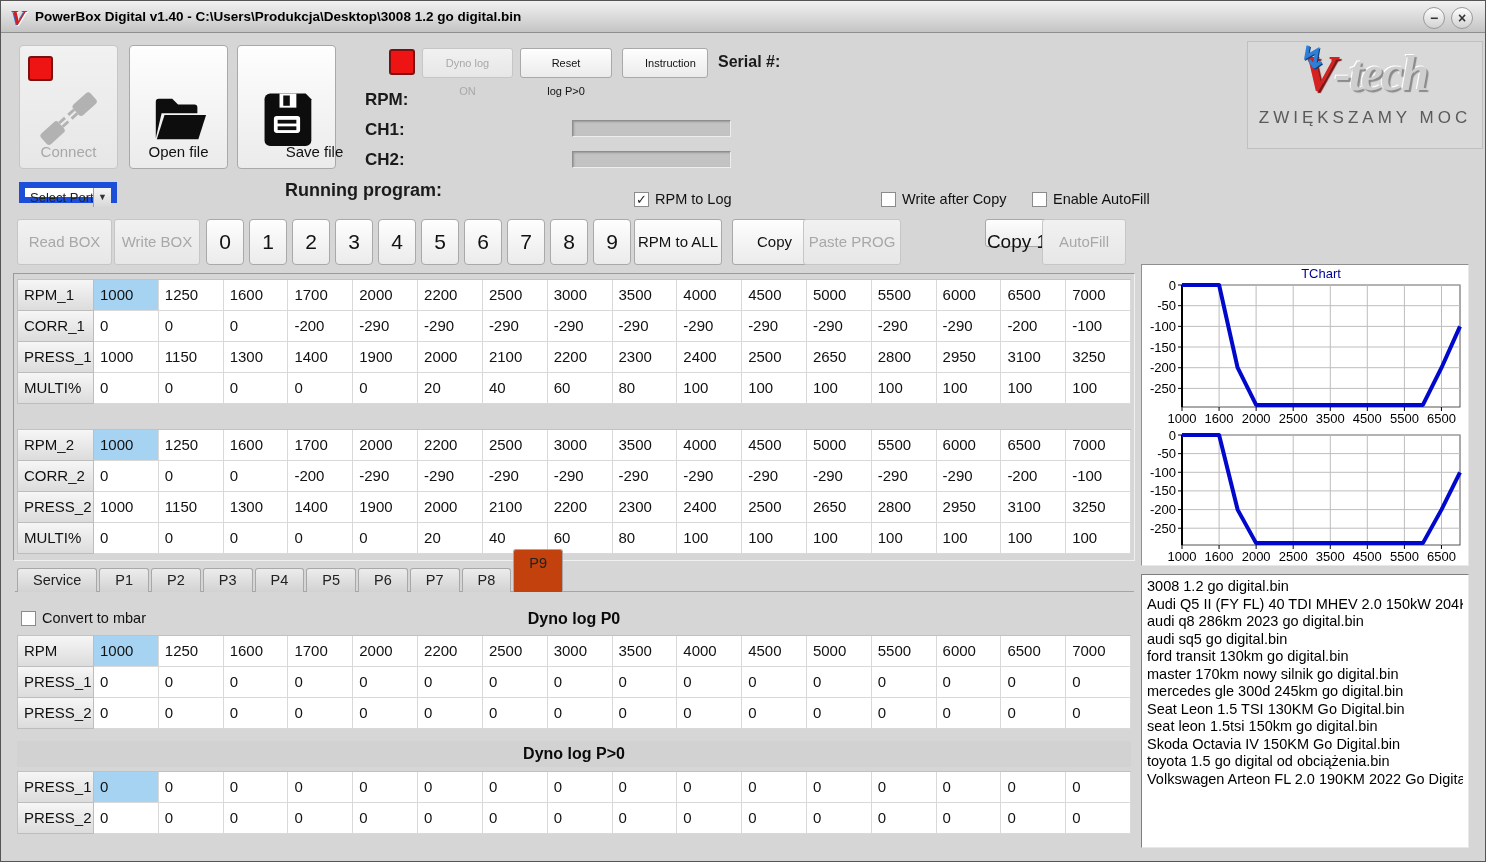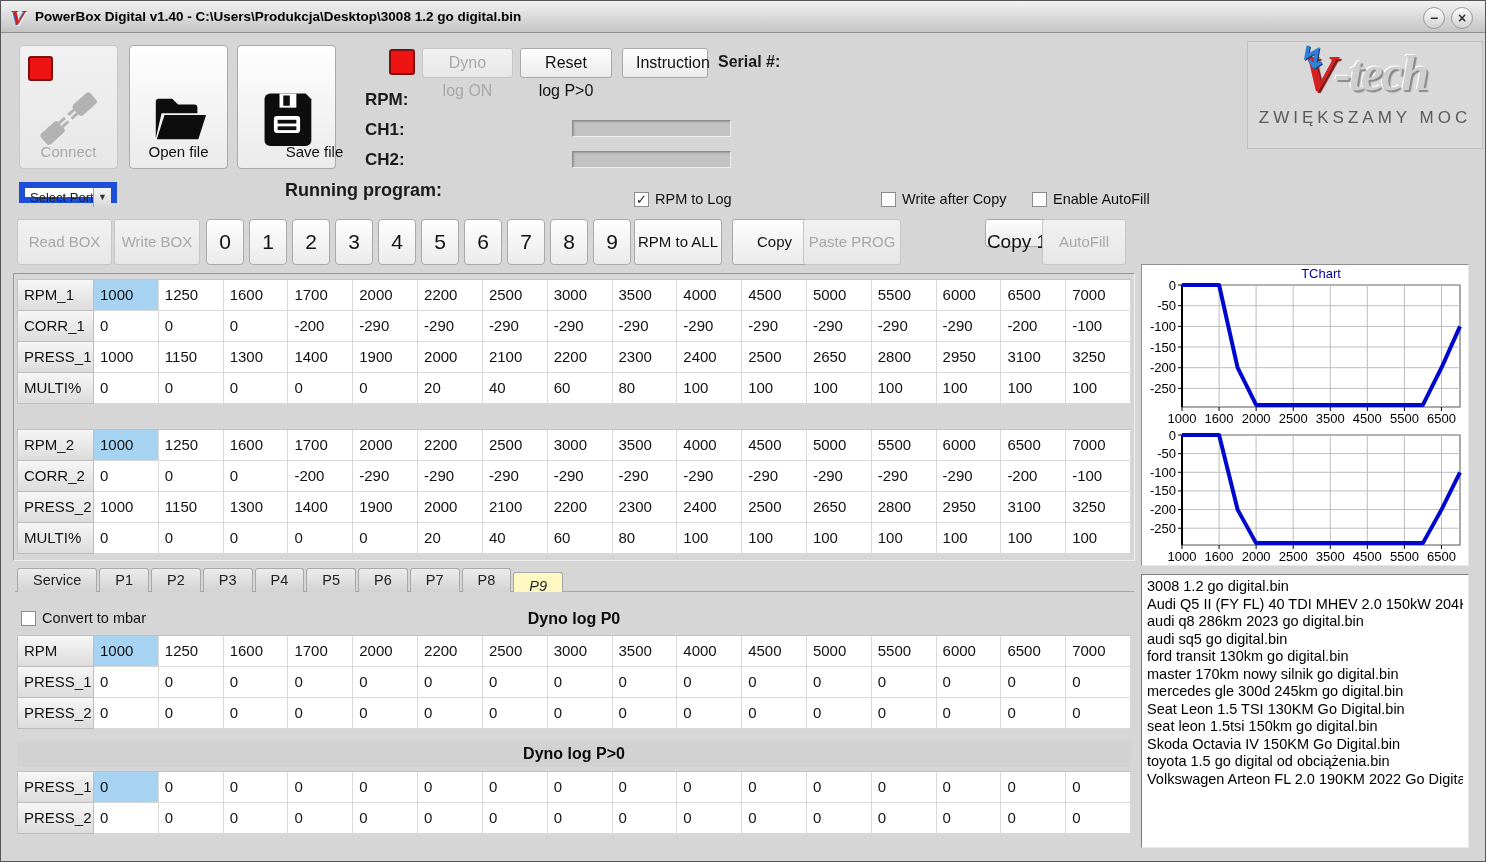--- a/index.html
+++ b/index.html
@@ -27,21 +27,21 @@
   .bigbtn { position:absolute; width:99px; height:124px; border-radius:4px; }
   .bigbtn .cap { position:absolute; bottom:8px; width:100%; text-align:center; font-size:15px; }
   .bigbtn svg { position:absolute; left:50%; top:42px; transform:translateX(-50%); }
   .redsq { background:#ee1414; border:2px solid #7a1010; border-radius:3px; }
   .checkbox { display:inline-flex; align-items:center; gap:6px; font-size:14.5px; color:#111; }
   .checkbox .box { width:15px; height:15px; background:#fff; border:1px solid #8b8b8b;
     font-size:13px; line-height:13px; text-align:center; color:#222; }
   .sunkbar { background:#c3c3c3; border:1px solid; border-color:#8e8e8e #eee #eee #8e8e8e;
     box-shadow:inset 1px 1px 2px rgba(0,0,0,.22); }
   
-  .smallbtn { position:absolute; height:30px; line-height:28px; font-size:16px; padding:0 13px; }
+  .smallbtn { position:absolute; height:30px; line-height:28px; font-size:11px; padding:0 22px; }
   .lbl { position:absolute; font-size:17px; font-weight:600; color:#1a1a1a; }
   .combo { position:absolute; left:18px; top:181px; width:98px; height:21px; background:#fff;
     border:6px solid #1d4ed8; font-size:13px; line-height:19px; padding-left:5px; color:#222; }
   .combo .arrowbox { position:absolute; right:0; top:0; width:18px; height:19px;
     background:linear-gradient(#f5f5f5,#d8d8d8); border-left:1px solid #9f9f9f;
     text-align:center; font-size:9px; line-height:19px; color:#333; }
   
   .digit { display:inline-block; width:38px; height:46px; line-height:44px;
     font-size:21px; margin-right:5px; border-radius:4px; }
   
@@ -53,21 +53,21 @@
   .ptable .rowhead { background:linear-gradient(#f6f6f6,#dcdcdc); border-right:1px solid #bdbdbd;
     border-bottom:1px solid #bdbdbd; }
   .ptable .sel { background:#a7d3f2; }
   .tablepanel { position:absolute; left:12px; top:272px; width:1122px; height:288px;
     border:1px solid; border-color:#9a9a9a #f0f0f0 #f0f0f0 #9a9a9a; }
   
   .tabbar { position:absolute; left:16px; top:566px; height:25px; display:flex; align-items:flex-end; }
   .tab { height:24px; line-height:23px; padding:0 15px; margin-right:2px; font-size:14.5px; color:#222;
     background:linear-gradient(#ececec,#d2d2d2); border:1px solid #a8a8a8; border-bottom:none;
     border-radius:3px 3px 0 0; }
-  .tab.active { background:#fef9c3; height:20px; line-height:27px; font-weight:normal;font-style:italic; }
+  .tab.active { background:#c2410c; height:43px; line-height:27px; font-weight:normal; }
   .tabline { position:absolute; left:14px; top:590px; width:1119px; border-top:1px solid #a5a5a5; }
   .sechead { position:absolute; left:16px; width:1114px; text-align:center; font-size:16px; font-weight:bold;
     color:#0a0a0a; background:#d2d2d2; height:26px; line-height:26px; }
   
   .chartpanel { position:absolute; left:1140px; top:263px; width:328px; height:302px; background:#fff;
     border:1px solid; border-color:#8f8f8f #e8e8e8 #e8e8e8 #8f8f8f; }
   .filelist { position:absolute; left:1140px; top:573px; width:328px; height:274px; background:#fff;
     border:1px solid; border-color:#7e7e7e #e8e8e8 #e8e8e8 #7e7e7e; padding:3px 5px; overflow:hidden; }
   .filelist .item { font-size:14.5px; line-height:17.5px; white-space:nowrap; overflow:hidden; color:#000; }
   

